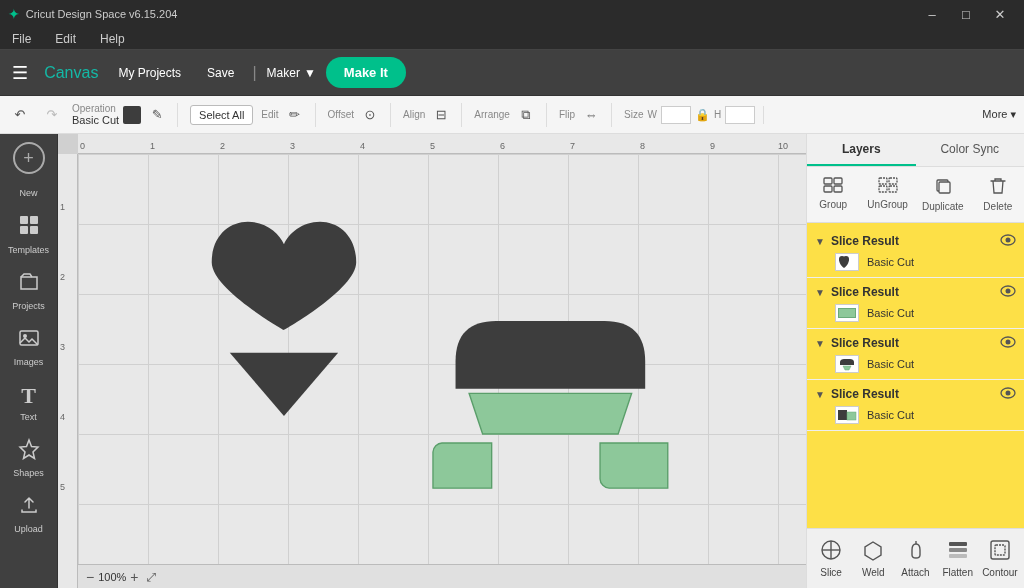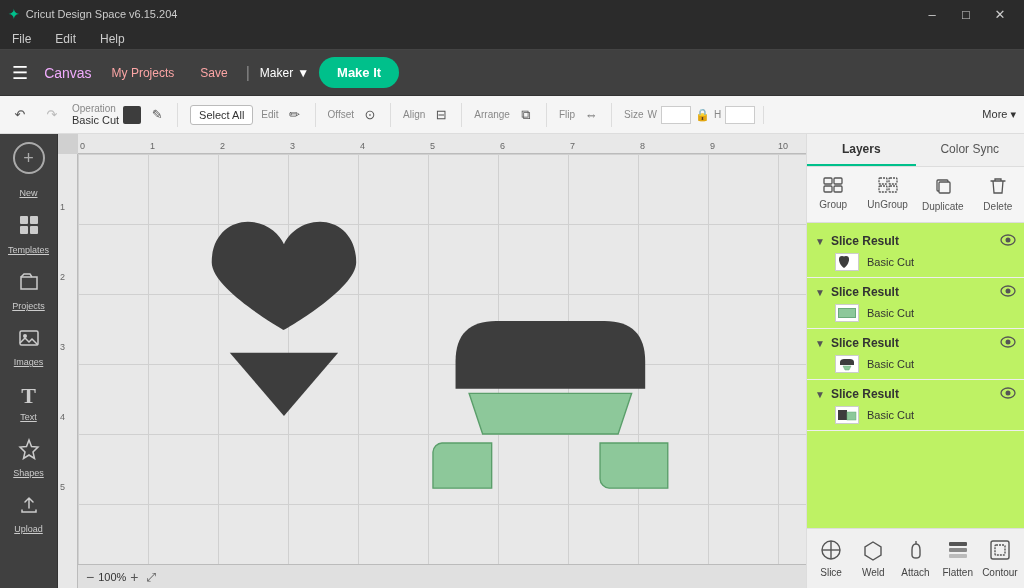--- a/index.html
+++ b/index.html
@@ -43,25 +43,25 @@
     #header {
       background: #404040;
       height: 46px;
       display: flex;
       align-items: center;
       padding: 0 12px;
       gap: 12px;
       border-bottom: 1px solid #333;
     }
     #hamburger { color: #fff; font-size: 18px; cursor: pointer; margin-right: 4px; }
-    #canvas-title { color: #f0abfc; font-size: 14px; font-weight: 500; }
+    #canvas-title { color: #14b8a6; font-size: 16px; font-weight: 500; }
     #project-title { flex: 1; text-align: center; color: #fff; font-size: 15px; font-weight: 500; }
     #header-right { display: flex; align-items: center; gap: 10px; }
     .header-btn {
-      color: #fca5a5; font-size: 12px; cursor: pointer; padding: 4px 8px;
+      color: #ffffff; font-size: 12px; cursor: pointer; padding: 4px 8px;
       background: transparent; border: none; text-align: center;
     }
     .header-divider { color: #888; font-size: 16px; }
     #maker-btn {
       display: flex; align-items: center; gap: 4px;
       color: #fff; cursor: pointer; font-size: 12px;
     }
     #make-it-btn {
       background: #00c08b; color: #fff; border: none;
       padding: 8px 18px; border-radius: 20px; font-size: 13px; font-weight: 600;
@@ -115,21 +115,21 @@
       padding: 8px 0;
       gap: 4px;
       border-right: 1px solid #333;
     }
     .sidebar-item {
       display: flex; flex-direction: column; align-items: center;
       gap: 3px; cursor: pointer; padding: 6px 4px; border-radius: 6px;
       width: 50px; color: #ccc;
     }
     .sidebar-item-icon { font-size: 20px; color: #ccc; }
-    .sidebar-item-label { font-size: 9px; color: #ccc; text-align: center; text-decoration: underline; }
+    .sidebar-item-label { font-size: 9px; color: #ccc; text-align: center; }
     .new-btn {
       width: 32px; height: 32px;
       border-radius: 50%; background: transparent;
       border: 2px solid #aaa; color: #aaa;
       display: flex; align-items: center; justify-content: center;
       font-size: 18px; cursor: pointer; margin-bottom: 4px;
     }
 
     
     #canvas-area {
@@ -175,21 +175,21 @@
     }
 
     
     .canvas-svg {
       position: absolute; top: 0; left: 0; width: 100%; height: 100%;
     }
 
     
     #right-panel {
       width: 218px;
-      background: #bef264;
+      background: #fde047;
       display: flex;
       flex-direction: column;
       border-left: 1px solid #ddd;
       justify-content: flex-end;
     }
     #panel-tabs {
       display: flex;
       border-bottom: 1px solid #ddd;
       background: #f0f0f0;
     }

